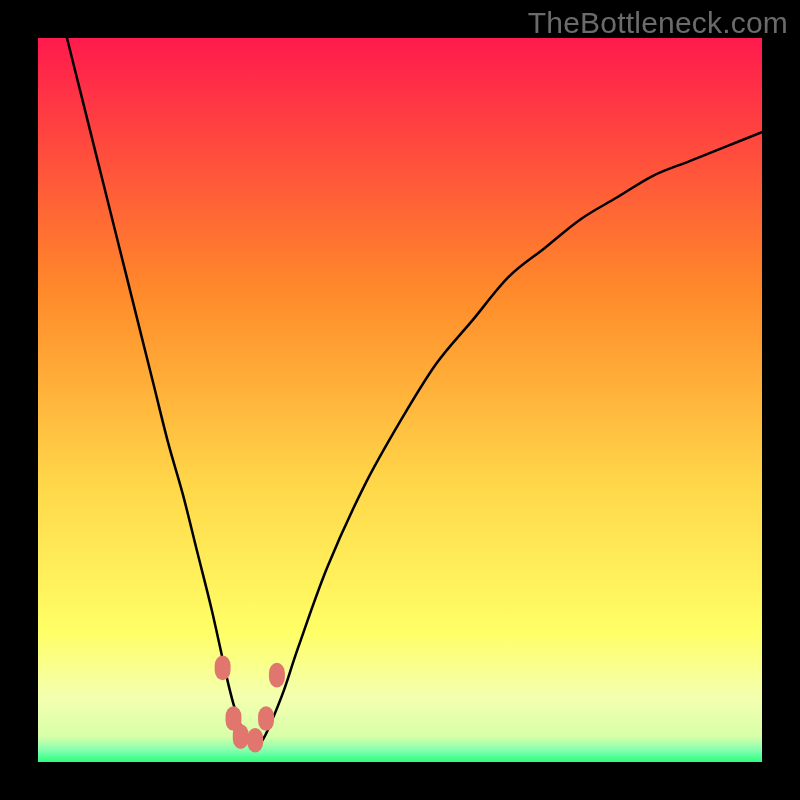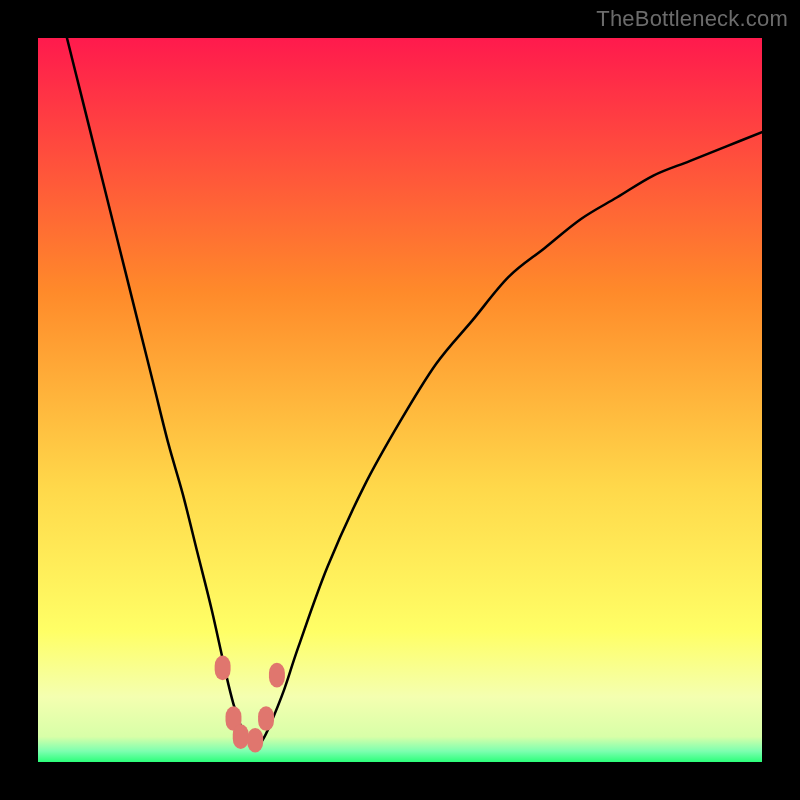--- a/index.html
+++ b/index.html
@@ -27,21 +27,21 @@
   }
   .gradient {
     position: absolute;
     inset: 0;
   }
   .watermark {
     position: absolute;
     top: 6px;
     right: 12px;
     color: #6b6b6b;
-    font-size: 22px;
+    font-size: 30px;
     letter-spacing: 0.2px;
   }
   svg.curve {
     position: absolute;
     inset: 0;
   }
 </style>
 </head>
 <body>
 

